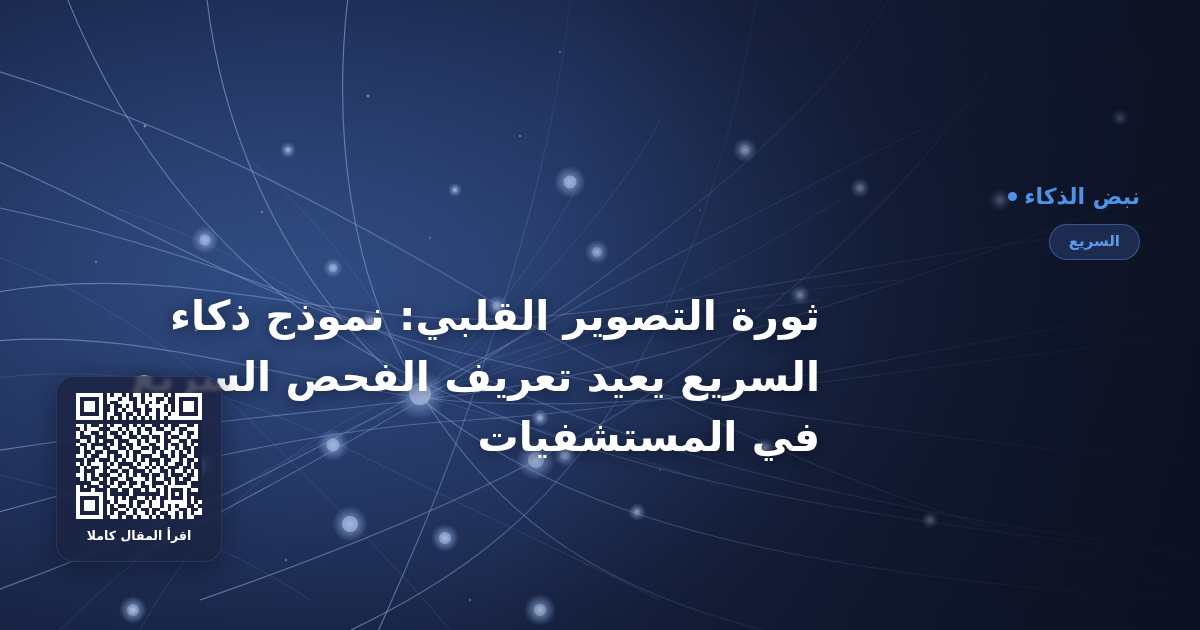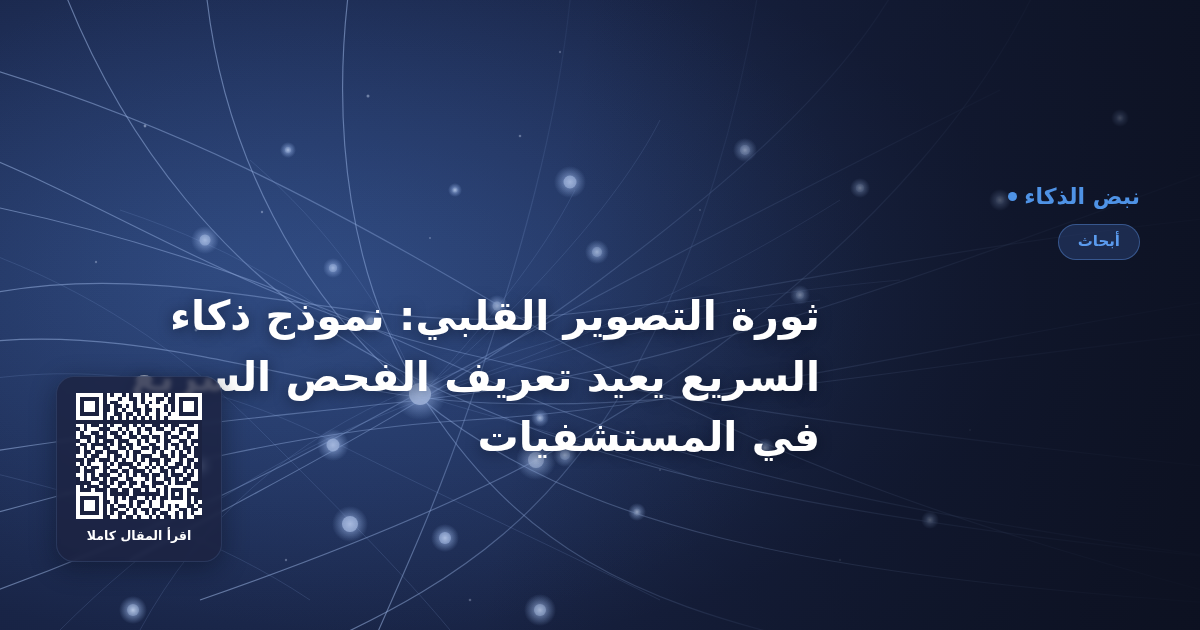--- a/index.html
+++ b/index.html
@@ -301,21 +301,21 @@
   <div class="bg-layer bg-vignette"></div>
   <div class="bg-layer bg-grain"></div>
 
   <div class="content">
 
     <div class="brand">
       <span class="brand-dot"></span>
       <span class="brand-name">نبض الذكاء</span>
     </div>
 
-    <span class="badge">أبحاث</span>
+    <span class="badge">السريع</span>
 
     <h1 class="headline">ثورة التصوير القلبي: نموذج ذكاء السريع يعيد تعريف الفحص السريع في المستشفيات</h1>
   </div>
 
   <div class="qr-card">
     <svg class="qr-code" viewBox="0 0 33 33" shape-rendering="crispEdges">
       <rect width="33" height="33" fill="#1b2240"></rect>
       <g fill="#ffffff">
 
         <rect x="0" y="0" width="7" height="1"></rect>

